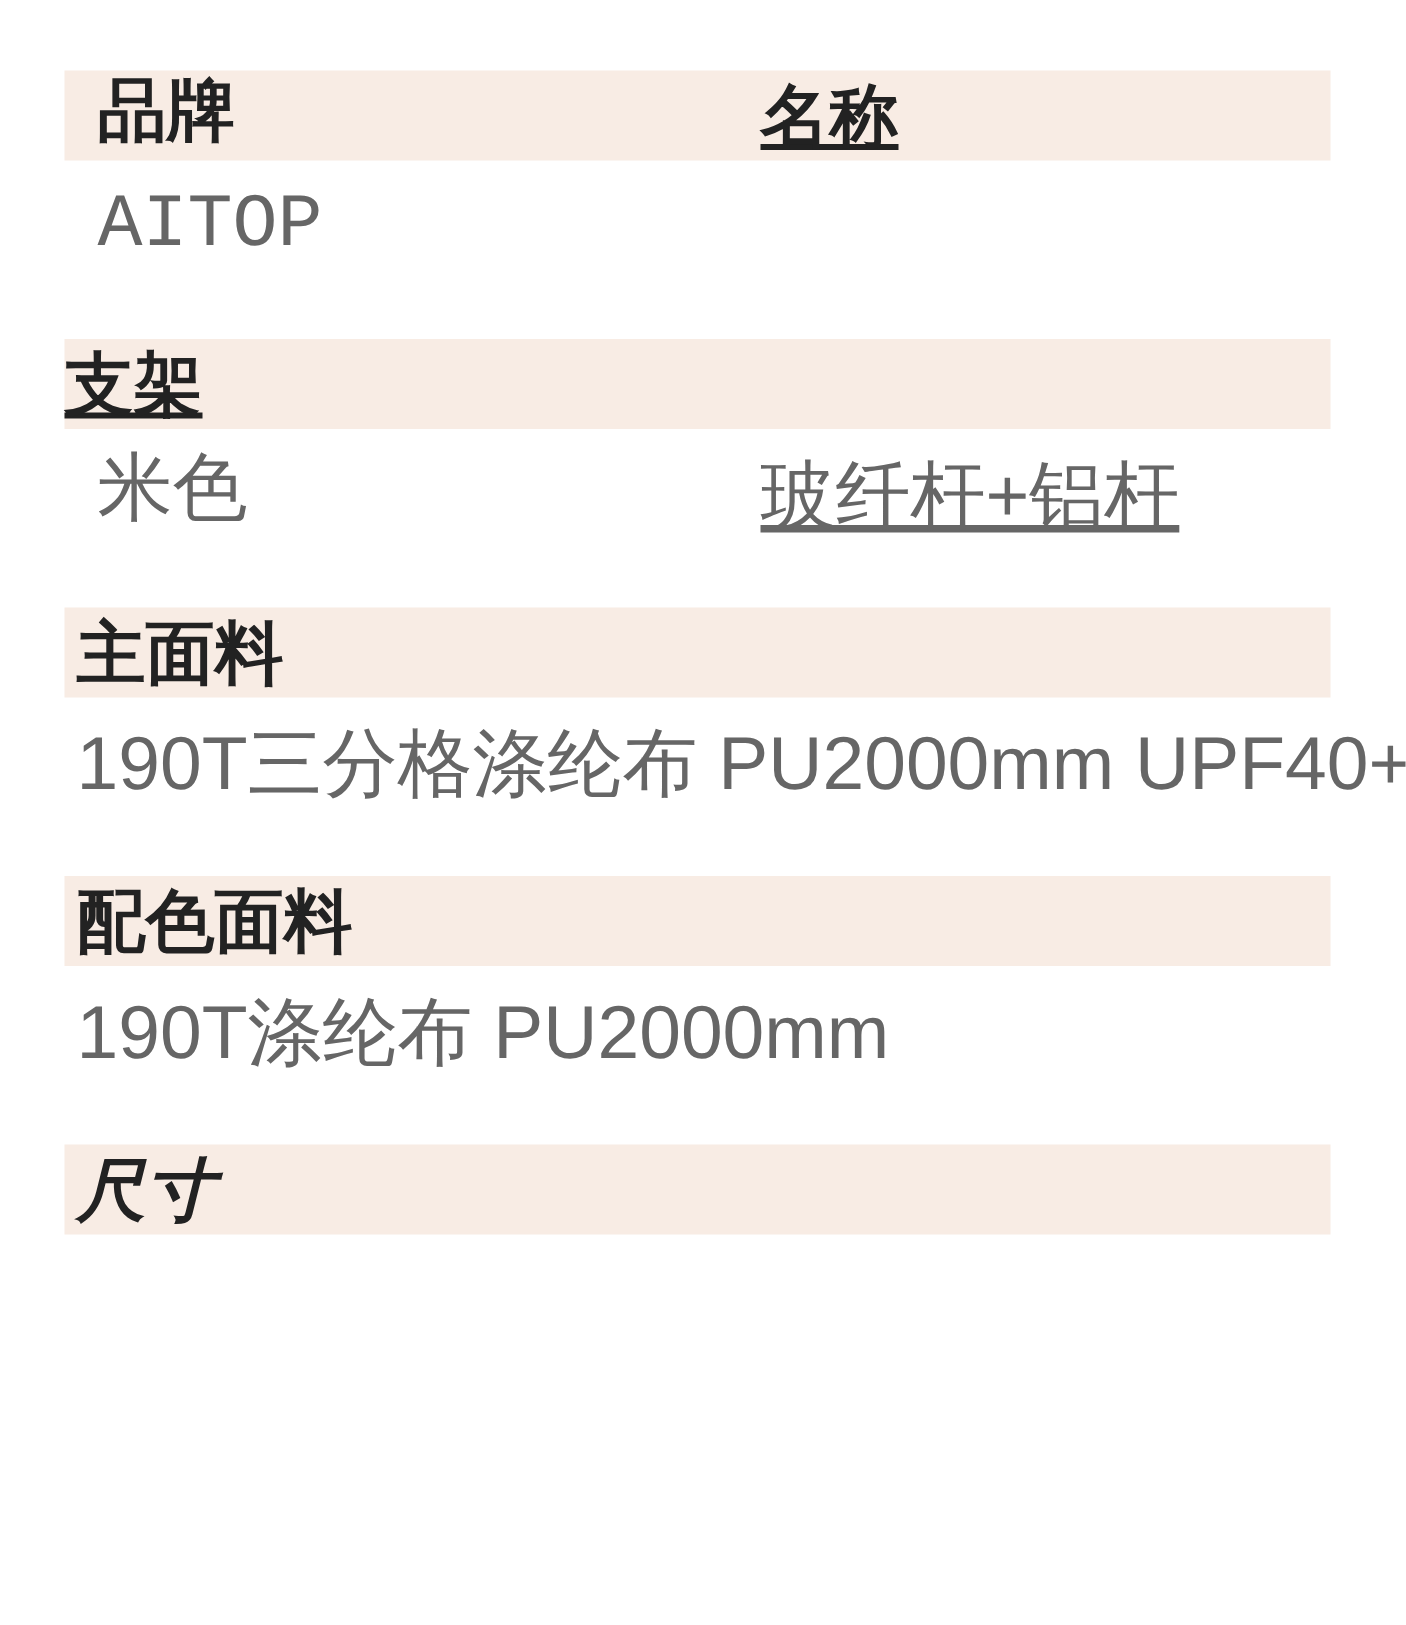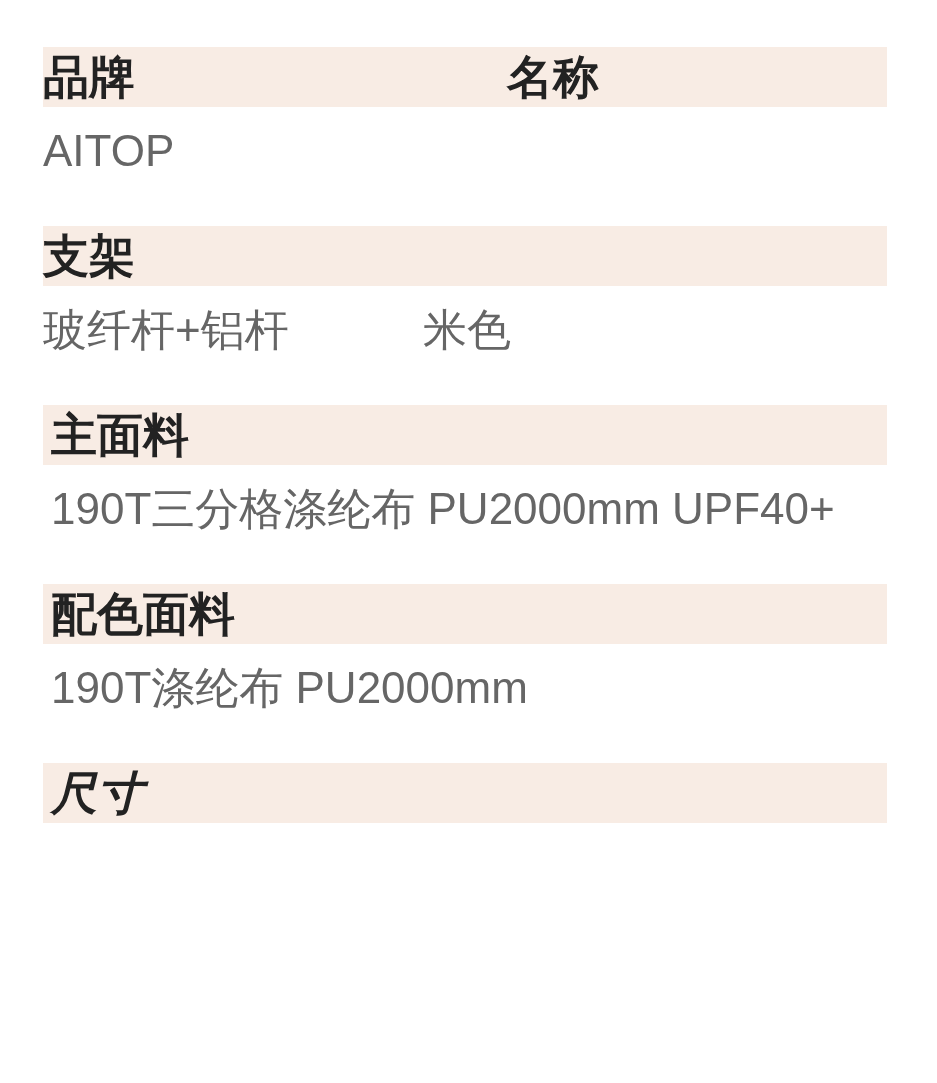--- a/index.html
+++ b/index.html
@@ -29,26 +29,26 @@
     align-items:center;
   }
   .h{
     font-size:46px;
     font-weight:bold;
     color:var(--header-color);
     line-height:60px;
     white-space:nowrap;
   }
   .cols{display:flex;}
-  .c1{width:464px;box-sizing:border-box;}
-  .c2{flex:1;}
+  .c1{width:464px;box-sizing:border-box;padding-left:22px;font-family:Liberation Mono, monospace;}
+  .c2{flex:1;text-decoration:underline;}
   .pl{padding-left:8px;}
   .vals{margin-top:22px;}
   .v{
-    font-size:44px;
+    font-size:50px;
     color:var(--value-color);
     line-height:44px;
     white-space:nowrap;
   }
 </style>
 </head>
 <body>
 
 <main class="spec">
 
@@ -60,22 +60,22 @@
     <div class="vals cols">
       <div class="v c1">AITOP</div>
     </div>
   </section>
 
   <section class="sec">
     <div class="band cols">
       <div class="h c2">支架</div>
     </div>
     <div class="vals cols">
+      <div class="v c1">米色</div>
       <div class="v c2">玻纤杆+铝杆</div>
-      <div class="v c1">米色</div>
     </div>
   </section>
 
   <section class="sec">
     <div class="band">
       <div class="h pl">主面料</div>
     </div>
     <div class="vals">
       <div class="v pl">190T三分格涤纶布 PU2000mm UPF40+</div>
     </div>

